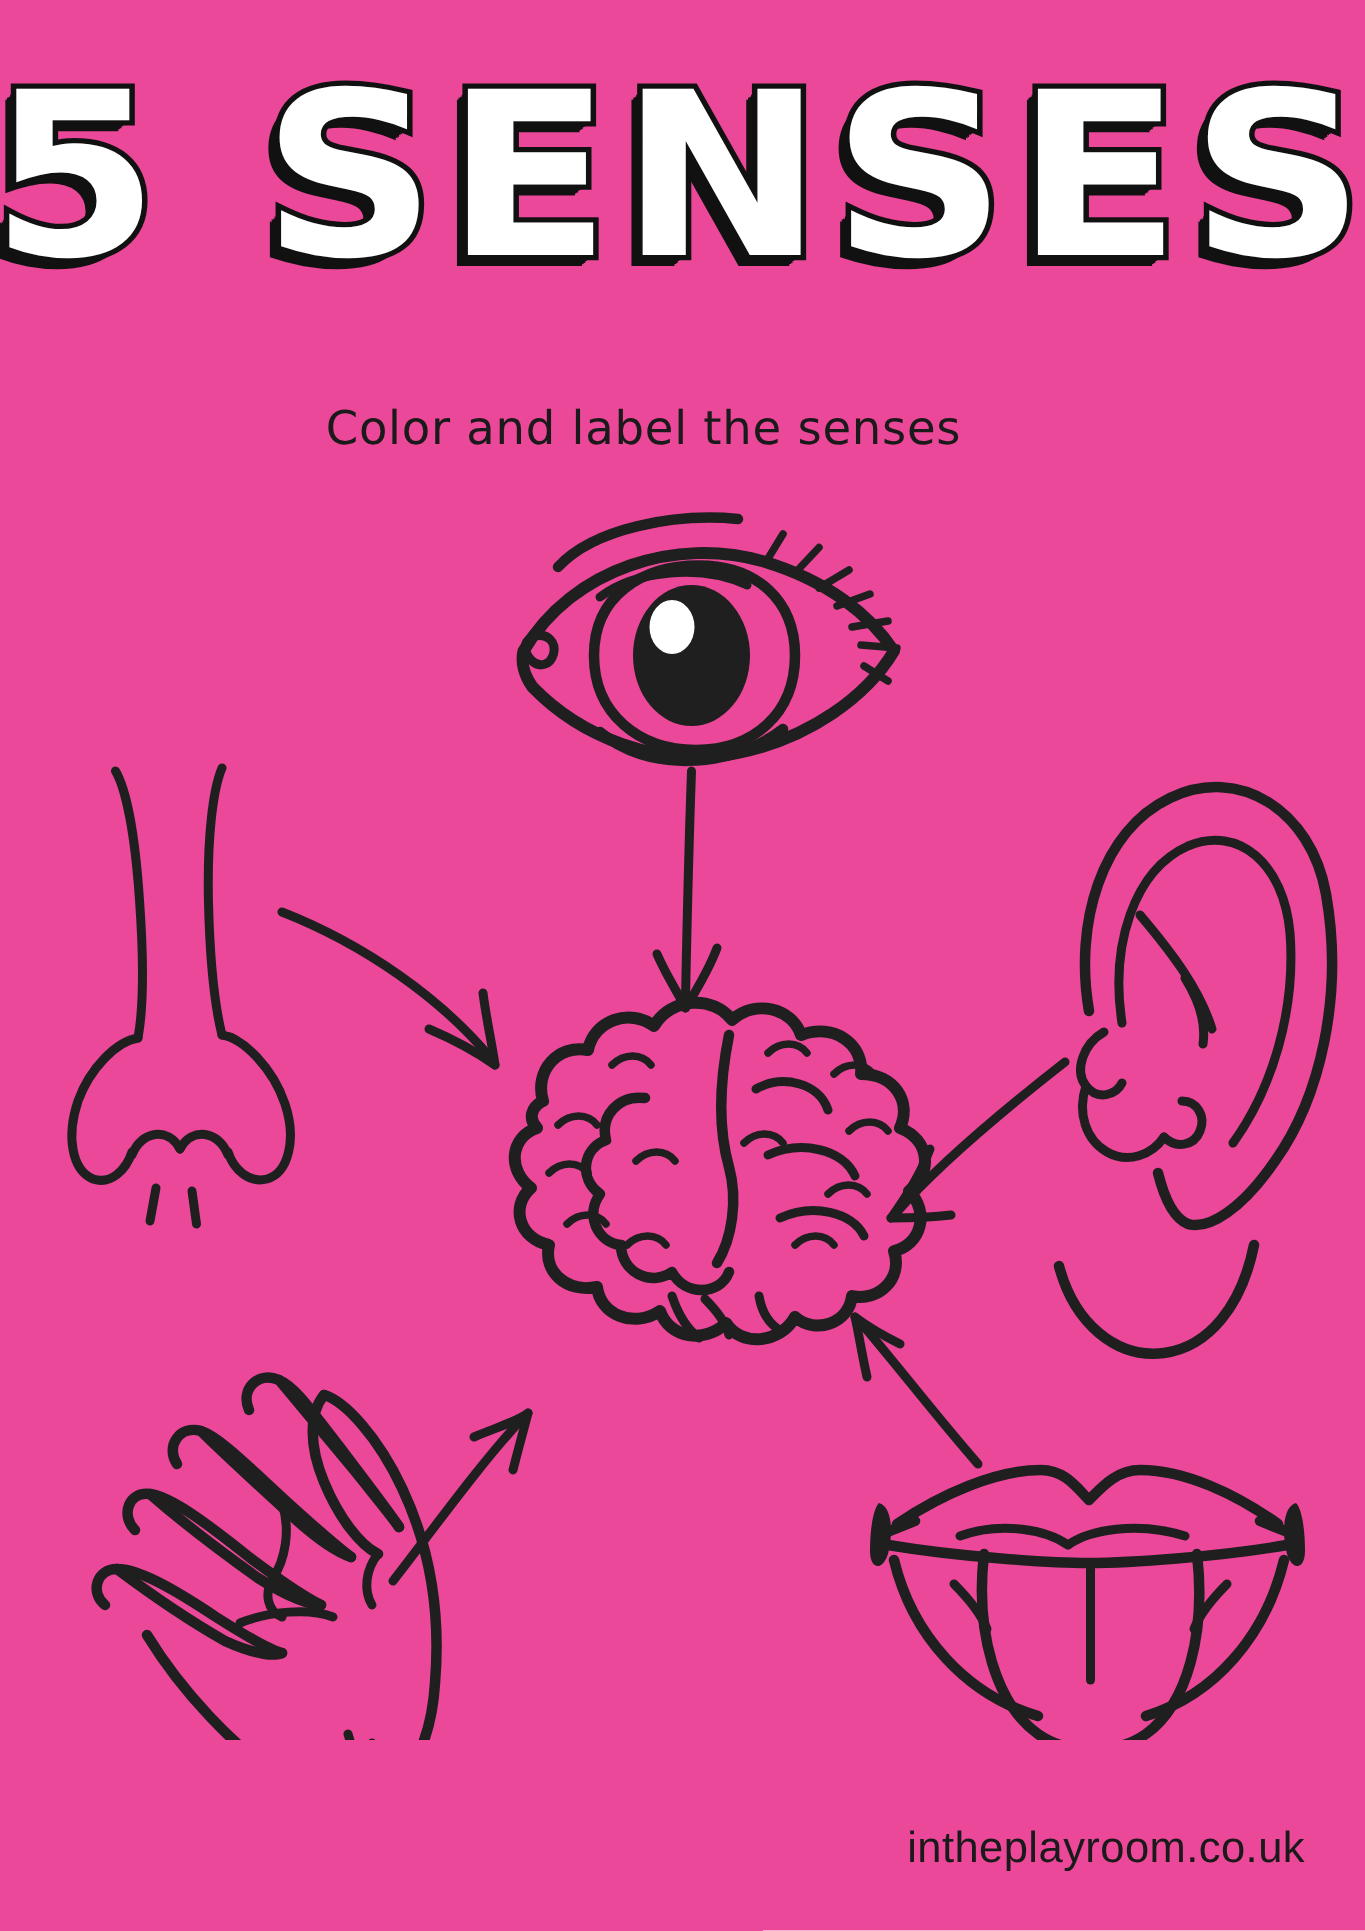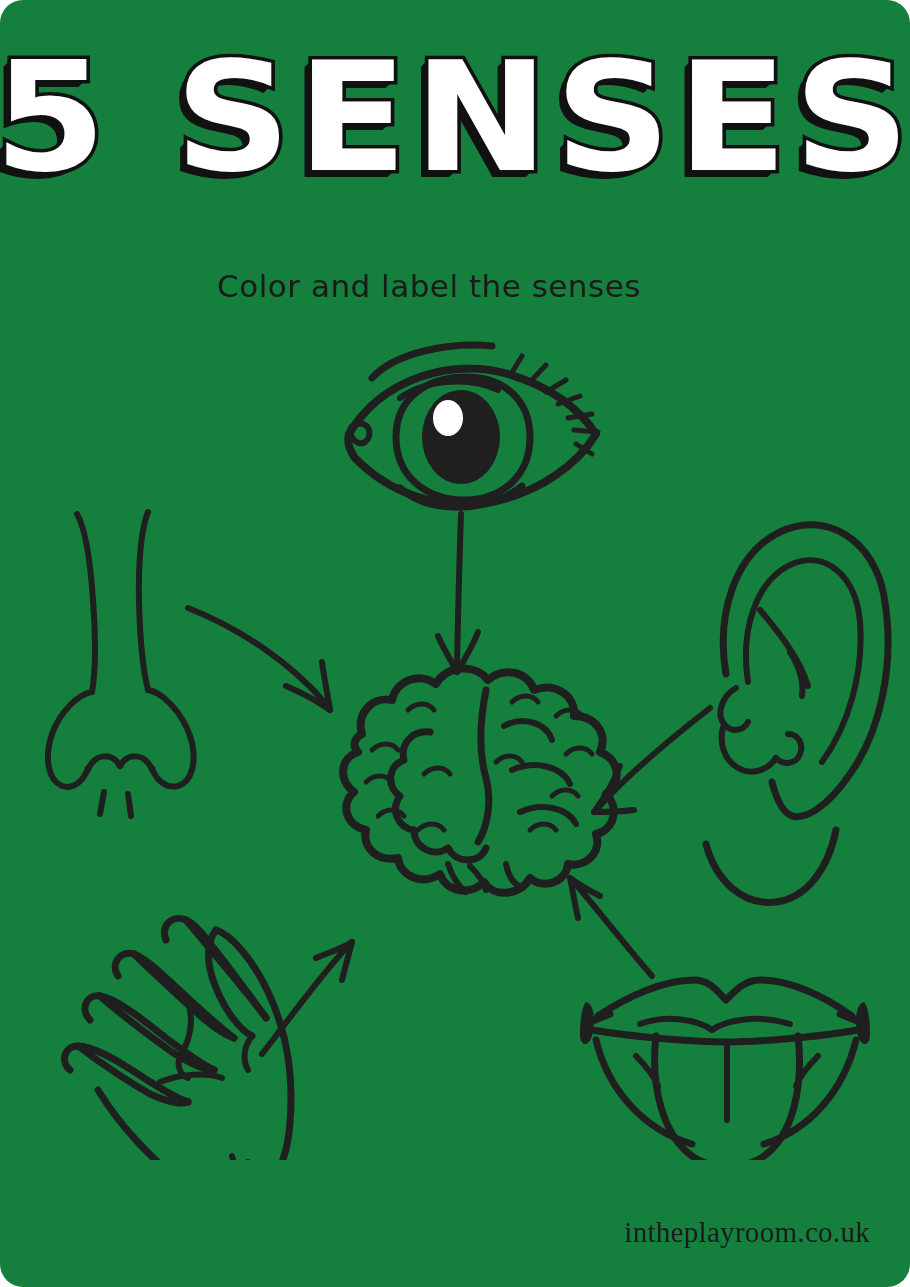--- a/index.html
+++ b/index.html
@@ -11,22 +11,21 @@
     width: 910px;
     height: 1287px;
     position: relative;
     overflow: hidden;
     font-family: "DejaVu Sans", sans-serif;
   }
 
   .sheet {
     position: absolute;
     inset: 0;
-    background: #15803d;
-    border-radius: 23px;
+    background: #ec4899;
   }
 
   
   .title-wrap {
     position: absolute;
     top: 38px;
     left: 0;
     width: 910px;
     text-align: center;
   }
@@ -88,21 +87,21 @@
   .ink-fill {
     fill: #1f1f1f;
     stroke: none;
   }
 
   
   .footer {
     position: absolute;
     right: 40px;
     bottom: 38px;
-    font-family: Liberation Serif, serif;
+    font-family: Liberation Sans, sans-serif;
     font-size: 29px;
     letter-spacing: 0.3px;
     color: #1a1a1a;
   }
 </style>
 </head>
 <body>
 
 <div class="sheet">
 

